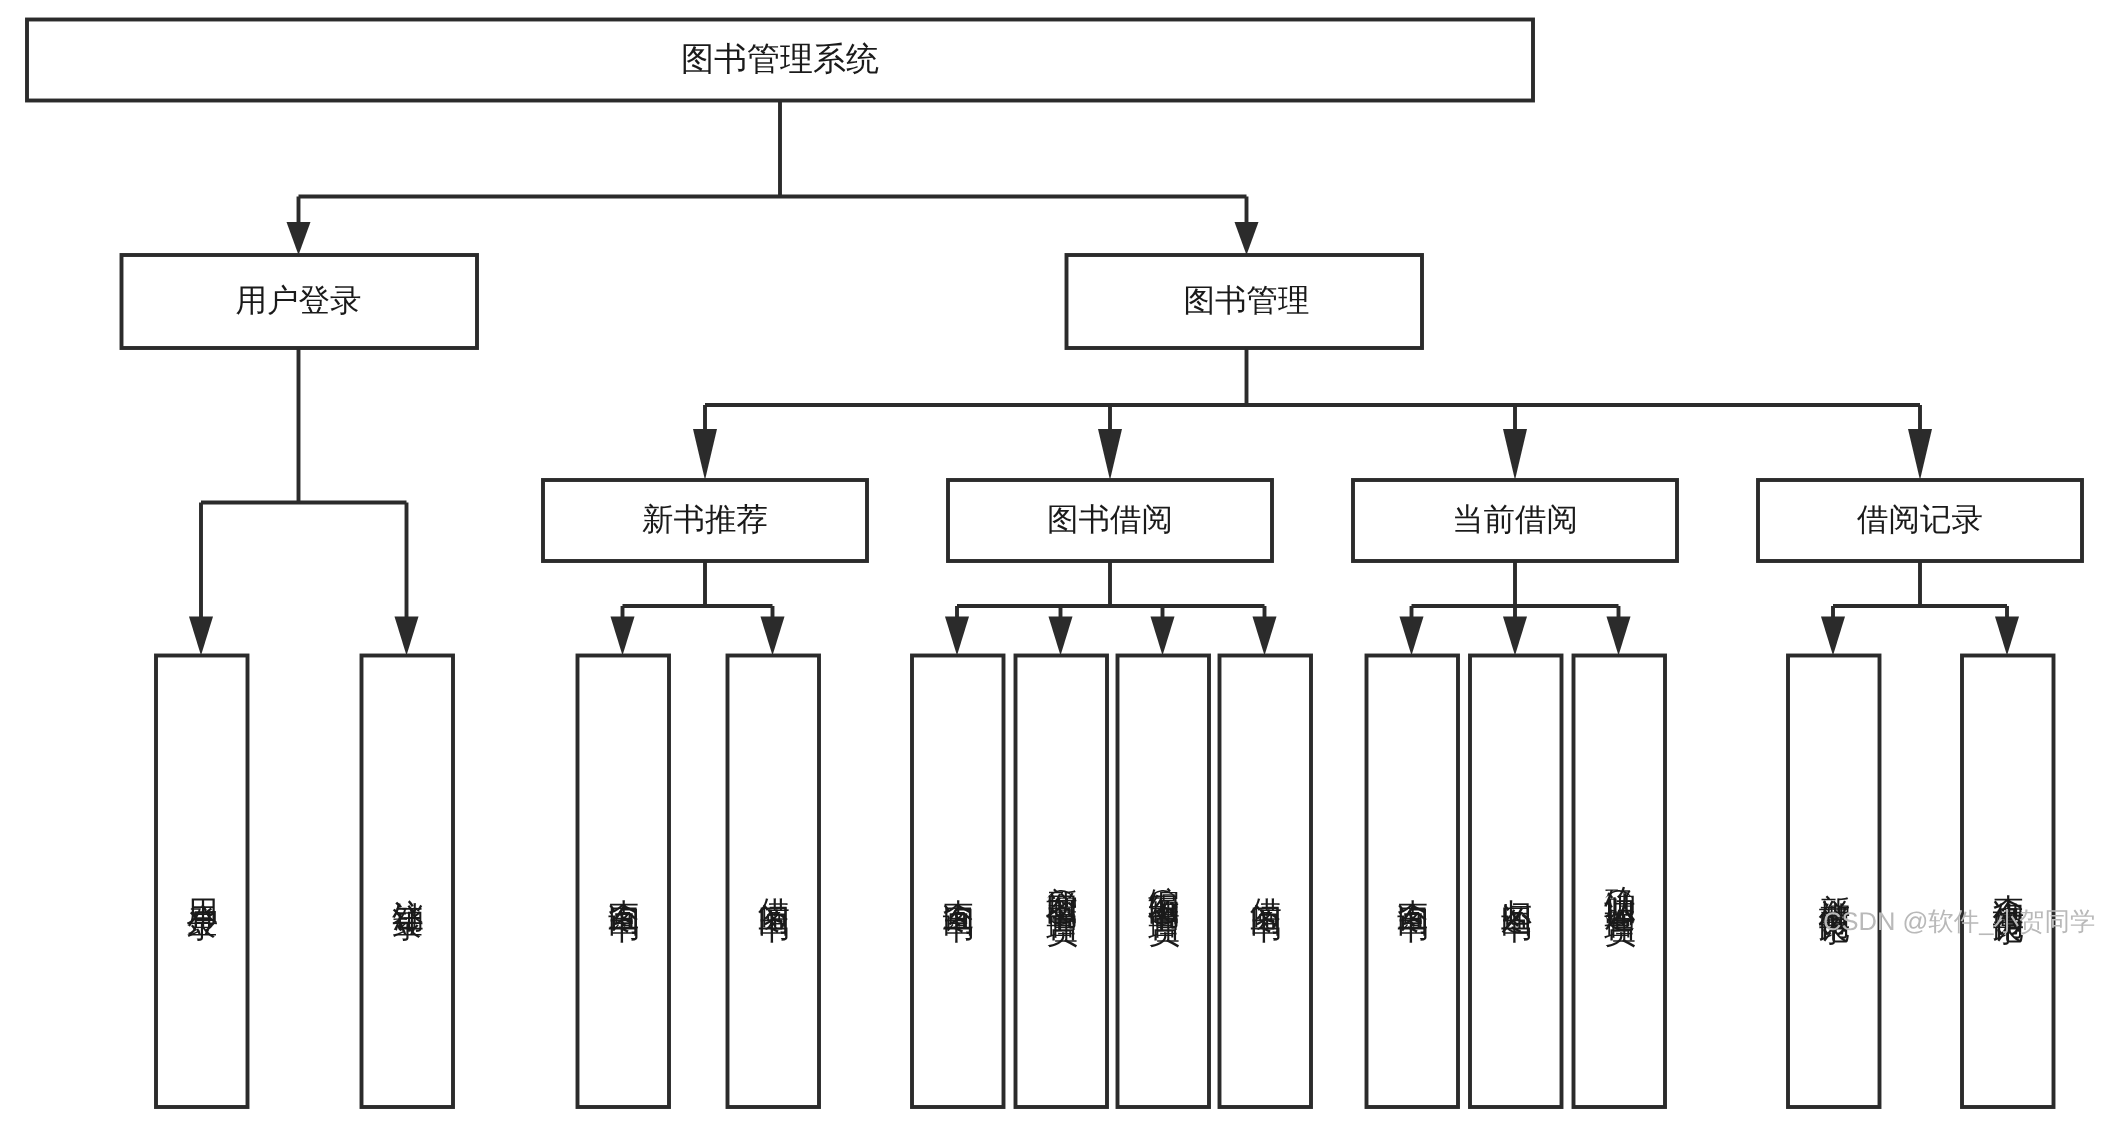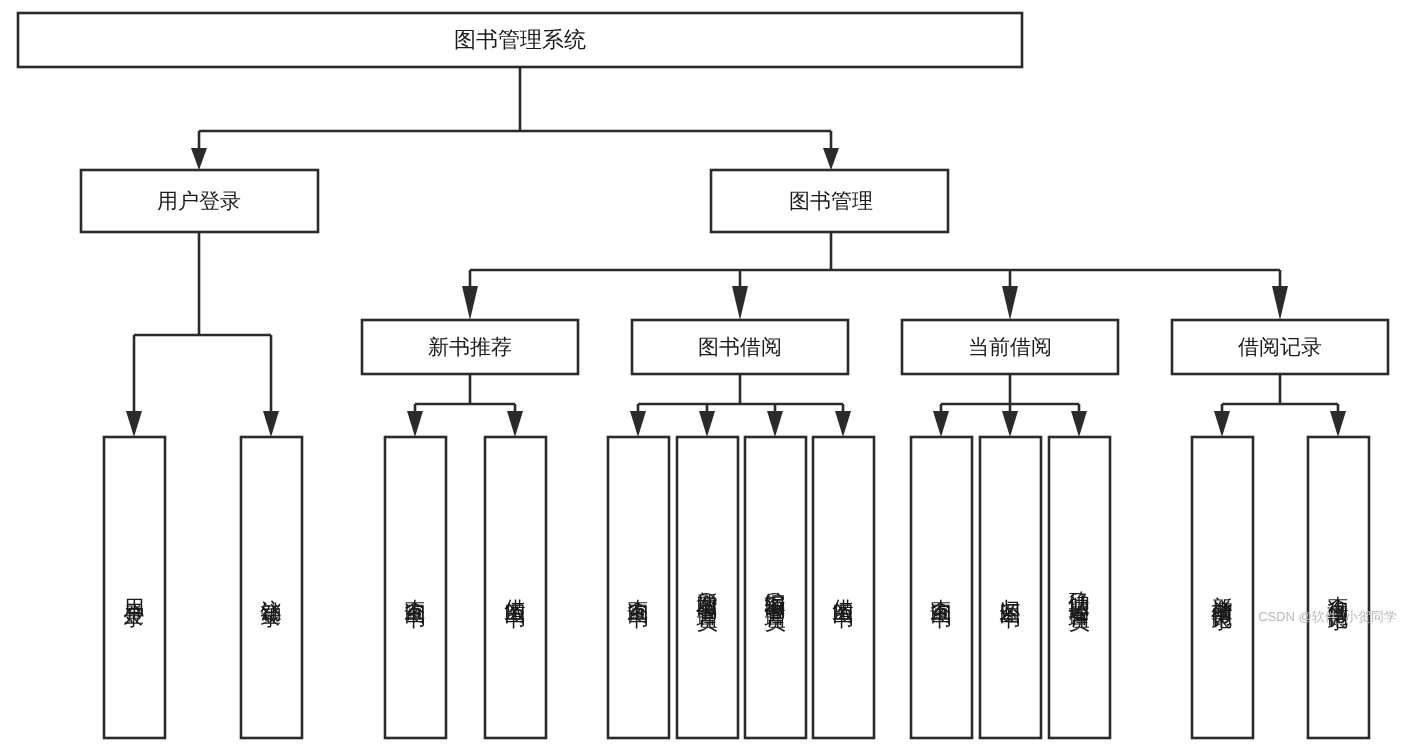--- a/index.html
+++ b/index.html
@@ -70,21 +70,21 @@
     line-height: 1.0;
     color: #1a1a1a;
     letter-spacing: 3px;
     white-space: nowrap;
   }
   .watermark {
     position: absolute;
     right: 8px;
     bottom: 4px;
     font-family: "Liberation Sans", "DejaVu Sans", sans-serif;
-    font-size: 13px;
+    font-size: 17px;
     color: #b9b9b9;
     white-space: nowrap;
     user-select: none;
     text-align: right;
   }
 </style>
 </head>
 <body>
 
 <div id="diagram-root">

